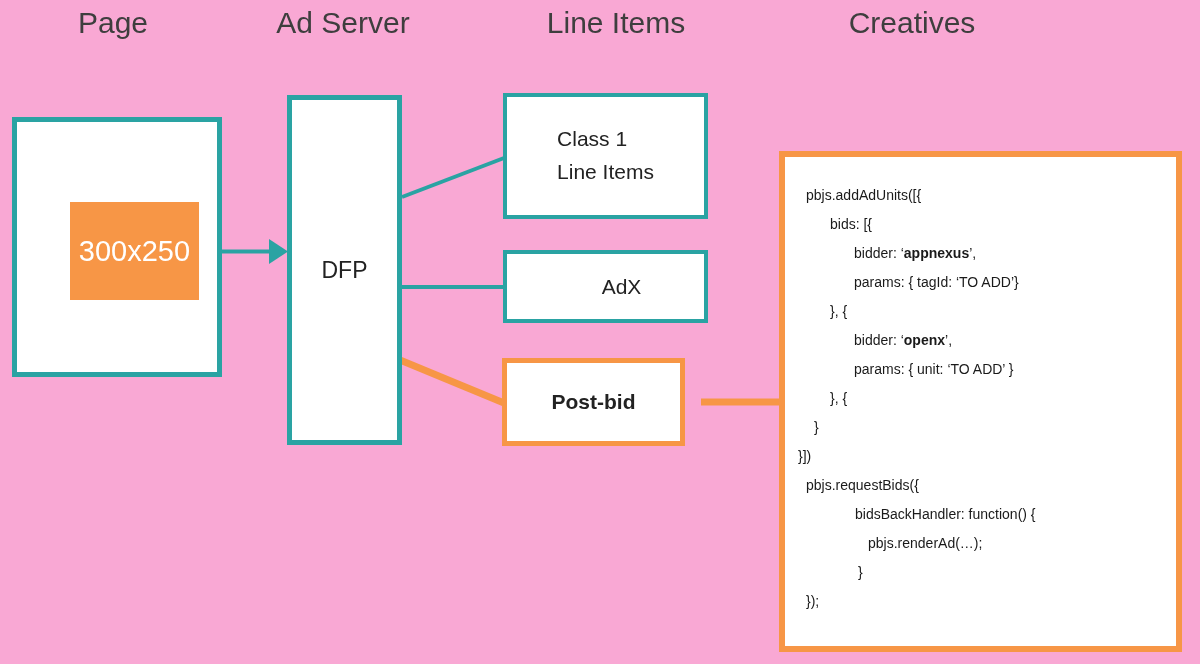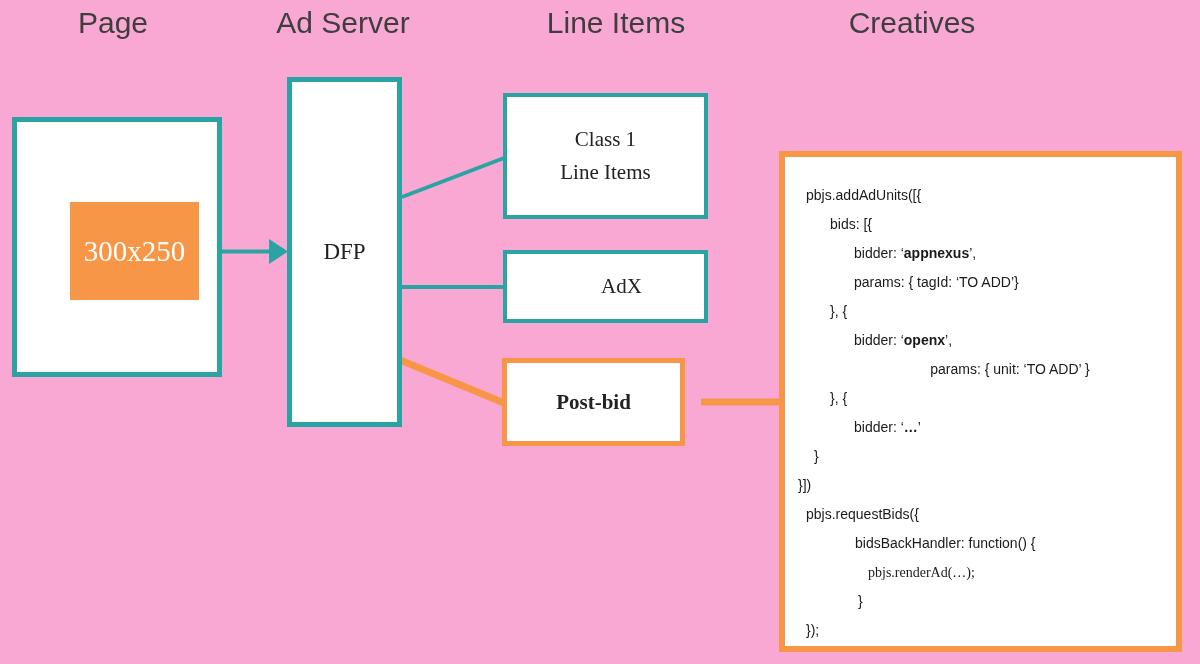--- a/index.html
+++ b/index.html
@@ -43,44 +43,43 @@
   .hdr-creatives { left: 822px; width: 180px; }
 
   
   .box {
     position: absolute;
     box-sizing: border-box;
     background: #ffffff;
     display: flex;
     align-items: center;
     justify-content: center;
-    text-align: center;
+    text-align: left;
     z-index: 2;
     color: #222222;
-    font-family: Liberation Serif, serif;
   }
   .teal-border   { border: 5px solid var(--teal, #2aa3a3); }
   .teal-border-4 { border: 4px solid var(--teal, #2aa3a3); }
   .orange-border { border: 5px solid var(--orange, #f79646); }
 
   .page-box {
     left: 12px; top: 117px;
     width: 210px; height: 260px;
   }
   .ad-slot {
     left: 70px; top: 202px;
     width: 129px; height: 98px;
     background: var(--orange, #f79646);
     color: var(--slot-text, #ffffff);
     font-size: 29px;
     border: none;
     z-index: 3;
   }
   .dfp-box {
-    left: 287px; top: 77px;
+    left: 287px; top: 95px;
     width: 115px; height: 350px;
     font-size: 23px;
   }
   .class1-box {
     left: 503px; top: 93px;
     width: 205px; height: 126px;
     font-size: 21px;
     line-height: 1.55;
   }
   .adx-box {
@@ -157,26 +156,25 @@
   </div>
 
   <div class="code-box">
     <div>
         <div class="code-line" style="padding-left: 8px;"><span>pbjs.addAdUnits([{</span></div>
         <div class="code-line" style="padding-left: 32px;"><span>bids: [{</span></div>
         <div class="code-line" style="padding-left: 56px;"><span>bidder: ‘</span><span class="bold">appnexus</span><span>’,</span></div>
         <div class="code-line" style="padding-left: 56px;"><span>params: { tagId: ‘TO ADD’}</span></div>
         <div class="code-line" style="padding-left: 32px;"><span>}, {</span></div>
         <div class="code-line" style="padding-left: 56px;"><span>bidder: ‘</span><span class="bold">openx</span><span>’,</span></div>
-        <div class="code-line" style="padding-left: 56px; text-align: center;"><span>params: { unit: ‘TO ADD’ }</span></div>
+        <div class="code-line" style="padding-left: 56px;"><span>params: { unit: ‘TO ADD’ }</span></div>
         <div class="code-line" style="padding-left: 32px;"><span>}, {</span></div>
-        <div class="code-line" style="padding-left: 56px;"><span>bidder: ‘</span><span class="bold">…</span><span>’</span></div>
         <div class="code-line" style="padding-left: 16px;"><span>}</span></div>
         <div class="code-line" style="padding-left: 0px;"><span>}])</span></div>
         <div class="code-line" style="padding-left: 8px;"><span>pbjs.requestBids({</span></div>
         <div class="code-line" style="padding-left: 57px;"><span>bidsBackHandler: function() {</span></div>
-        <div class="code-line" style="padding-left: 70px; font-family: Liberation Serif, serif;"><span>pbjs.renderAd(…);</span></div>
+        <div class="code-line" style="padding-left: 70px;"><span>pbjs.renderAd(…);</span></div>
         <div class="code-line" style="padding-left: 60px;"><span>}</span></div>
         <div class="code-line" style="padding-left: 8px;"><span>});</span></div>
       </div>
   </div>
 
 </div>
 
 </body></html>

